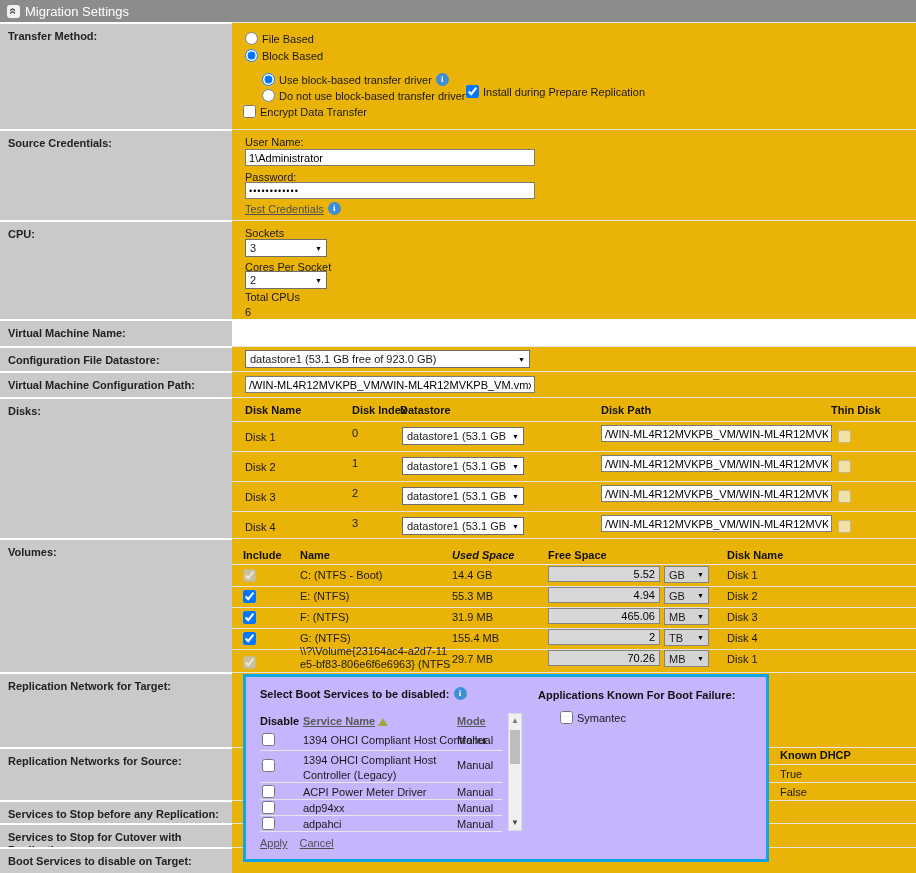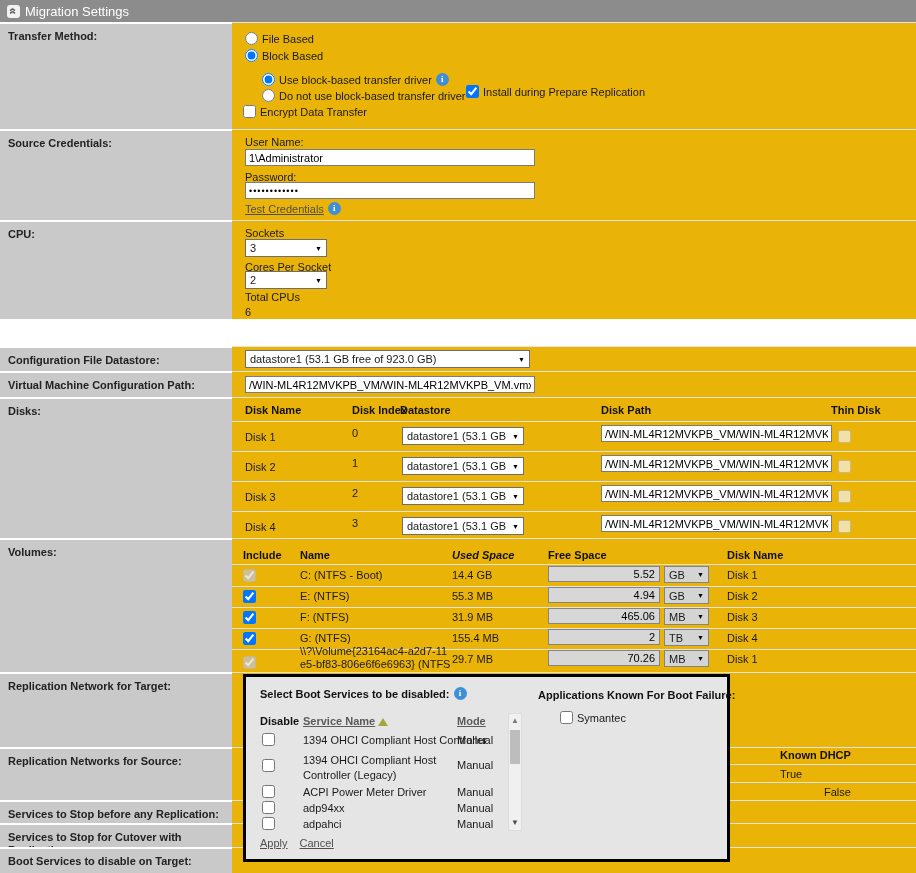--- a/index.html
+++ b/index.html
@@ -40,22 +40,22 @@
   .info { display:inline-block; width:13px; height:13px; border-radius:50%; background:#3f8fd6; color:#fff;
           font-size:9px; font-weight:bold; text-align:center; line-height:13px; font-family:"Liberation Serif", serif; }
 
   .th { font-weight:bold; color:#111; }
   .sepline { position:absolute; height:1px; background:#e3e3e3; left:0; }
 
   .sort-up { display:inline-block; width:0; height:0; border-left:5px solid transparent;
              border-right:5px solid transparent; border-bottom:8px solid #a6a53c; margin-left:3px; vertical-align:middle; }
 
   
-  .dialog { position:absolute; left:243px; top:674px; width:487px; height:188px; background:#e5e5e5;
-            border:3px solid #000000; z-index:10; }
+  .dialog { position:absolute; left:243px; top:674px; width:526px; height:188px; background:#c4b5fd;
+            border:3px solid #0ea5e9; z-index:10; }
   .dlg-sep { position:absolute; height:1px; background:#e6e6e6; }
   .scrollbar { position:absolute; width:14px; background:#f0f0f0; border:1px solid #dcdcdc; }
   .sb-btn { position:absolute; left:0; width:12px; height:14px; text-align:center; font-size:8px; color:#7a7a7a; line-height:14px; }
   .sb-thumb { position:absolute; left:1px; width:10px; background:#bdbdbd; }
 
   .bgline { position:absolute; height:1px; background:#e3e3e3; z-index:1; }
   .bgtxt { position:absolute; white-space:nowrap; z-index:1; }
 </style>
 </head>
 <body>
@@ -126,20 +126,21 @@
       <div class="sel abs" style="left:13px; top:50px; width:82px;">
         <span class="st">2</span>
           <span class="arw">▼</span>
       </div>
       <div class="abs" style="left:13px; top:70px;">Total CPUs</div>
       <div class="abs" style="left:13px; top:85px;">6</div>
     </div>
   </div>
 
   <div class="row" style="height:27px;">
+    <div class="lbl">Virtual Machine Name:</div>
   </div>
 
   <div class="row" style="height:25px;">
     <div class="lbl">Configuration File Datastore:</div>
     <div class="cnt">
       <div class="sel abs" style="left:13px; top:3px; width:285px;">
         <span class="st">datastore1 (53.1 GB free of 923.0 GB)</span>
           <span class="arw">▼</span>
       </div>
     </div>
@@ -300,21 +301,21 @@
     <div class="cnt"></div>
   </div>
 
   <div class="row" style="height:27px;">
     <div class="lbl">Boot Services to disable on Target:</div>
     <div class="cnt"></div>
   </div>
 
   <div class="bgtxt th" style="left:780px; top:749px;">Known DHCP</div>
   <div class="bgtxt" style="left:780px; top:768px;">True</div>
-  <div class="bgtxt" style="left:824px; top:786px;">False</div>
+  <div class="bgtxt" style="left:780px; top:786px;">False</div>
   <div class="bgtxt" style="left:697px; top:786px;">B</div>
   <div class="bgline" style="left:706px; top:764px; width:210px;"></div>
   <div class="bgline" style="left:706px; top:782px; width:210px;"></div>
   <div class="bgline" style="left:706px; top:800px; width:210px;"></div>
 
   <div class="dialog">
     <div class="abs ctl" style="left:14px; top:10px;">
       <span class="th">Select Boot Services to be disabled:</span>
       <span class="info">i</span>
     </div>

